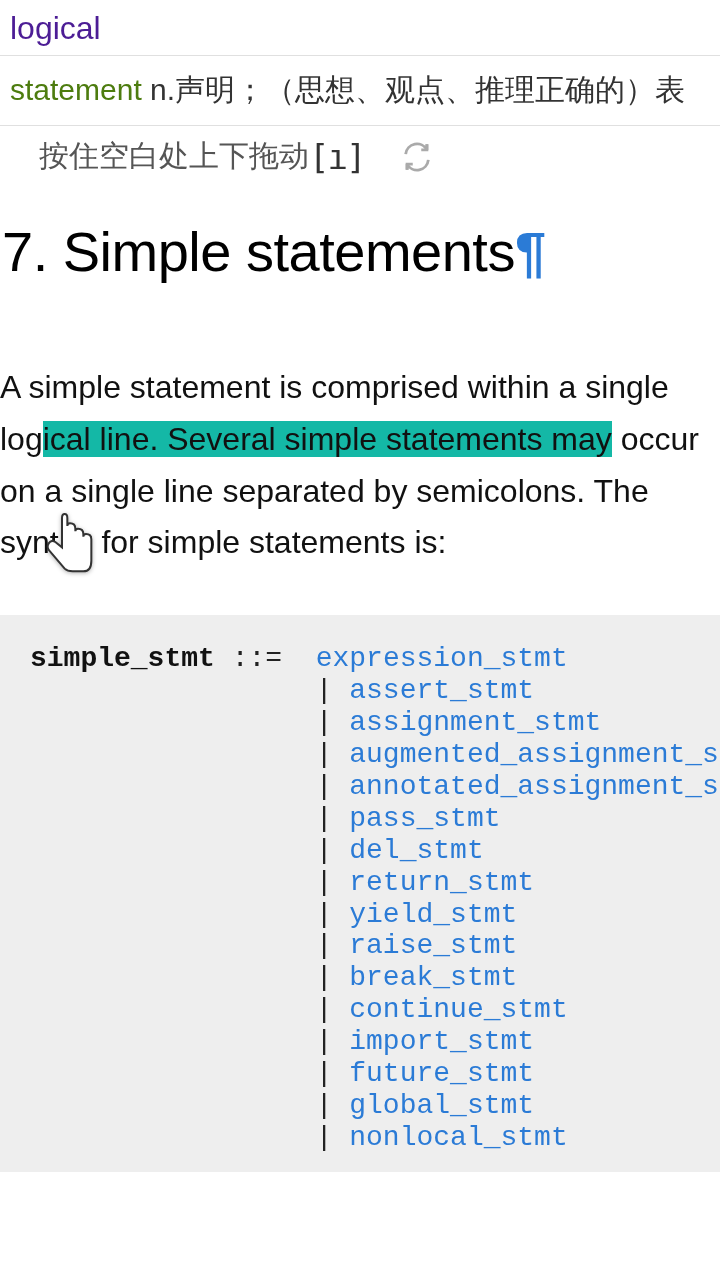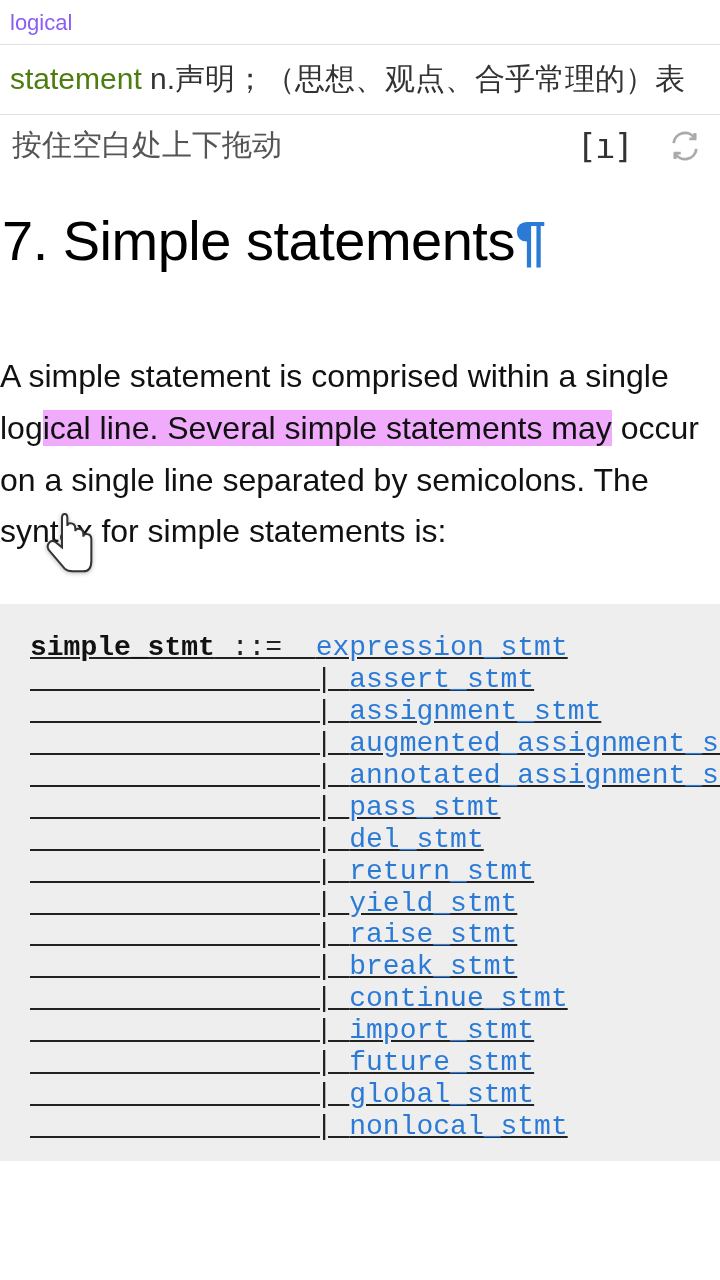--- a/index.html
+++ b/index.html
@@ -8,22 +8,22 @@
   height: 1280px;
   font-family: -apple-system, "Helvetica Neue", Arial, sans-serif;
   background: #fff;
   overflow: hidden;
   position: relative;
 }
 .dict-panel {
   padding: 10px 10px 8px 10px;
 }
 .dict-word {
-  color: #8b5cf6;
-  font-size: 22px;
+  color: #4c1d95;
+  font-size: 32px;
   font-weight: 400;
 }
 .dict-def {
   color: #222;
   font-size: 30px;
   padding: 8px 6px 10px 12px;
   line-height: 1.35;
 }
 .divider {
   height: 1px;
@@ -33,24 +33,25 @@
   padding: 14px 10px 14px 10px;
   font-size: 30px;
   color: #333;
   white-space: nowrap;
   overflow: hidden;
 }
 .dict-row2 .word { color: #4d7c0f; }
 .toolbar {
   display: flex;
   align-items: center;
-  justify-content: space-between;
+  justify-content: flex-start;
   padding: 10px 18px 10px 12px;
   font-size: 30px;
   color: #555;
+  margin-left: 27px;
 }
 .toolbar-icons {
   display: flex;
   align-items: center;
   gap: 36px;
 }
 .bracket-icon {
   font-family: monospace;
   font-size: 34px;
   color: #333;
@@ -75,33 +76,32 @@
   font-weight: 600;
 }
 .paragraph {
   font-size: 32px;
   color: #111;
   line-height: 1.62;
   padding: 78px 2px 0 0;
   position: relative;
 }
 .highlight {
-  background: #f0abfc;
+  background: #14b8a6;
 }
 .code-block {
   background: #eeeeee;
   margin-top: 46px;
   padding: 28px 18px 18px 30px;
   font-family: "Courier New", monospace;
   font-size: 28px;
   line-height: 1.14;
   color: #222;
   white-space: pre;
   overflow: hidden;
-  text-decoration: underline;
 }
 .kw { font-weight: bold; color: #111; }
 .link { color: #2b7bd6; }
 .pointer {
   position: absolute;
   left: 42px;
   top: 510px;
   width: 56px;
   height: 64px;
   z-index: 10;
@@ -114,21 +114,21 @@
 }
 </style>
 </head>
 <body>
 
 <div class="dict-panel">
   <div class="dict-word">logical</div>
 </div>
 <div class="divider"></div>
 <div class="dict-row2">
-  <span class="word">statement</span><span> n.声明；（思想、观点、合乎常理的）表</span>
+  <span class="word">statement</span><span> n.声明；（思想、观点、推理正确的）表</span>
 </div>
 <div class="divider"></div>
 
 <div class="toolbar">
   <span>按住空白处上下拖动</span>
   <span class="toolbar-icons">
     <span class="bracket-icon">[ı]</span>
     <span class="refresh-icon">
       <svg viewBox="0 0 24 24">
           <path d="M4 10 A8 8 0 0 1 19 7 L19 3 M20 14 A8 8 0 0 1 5 17 L5 21"></path>

